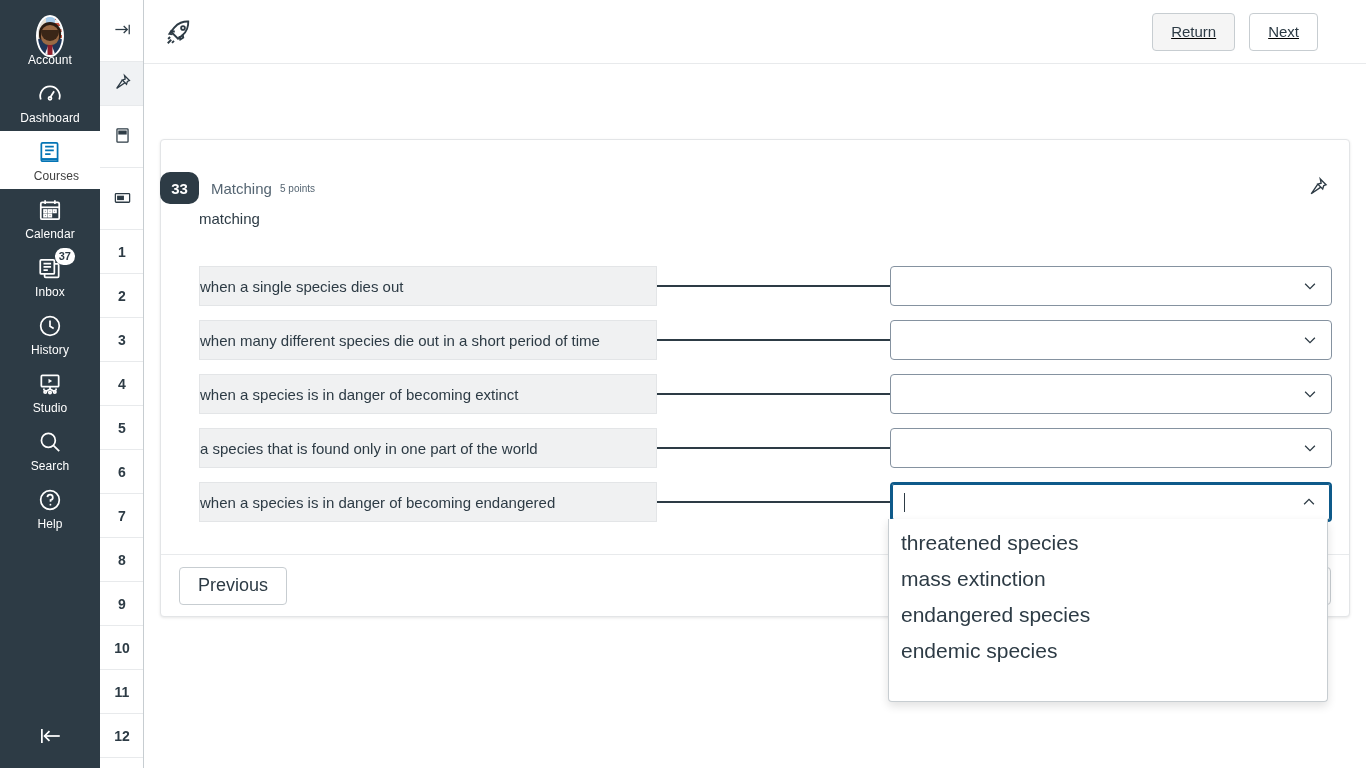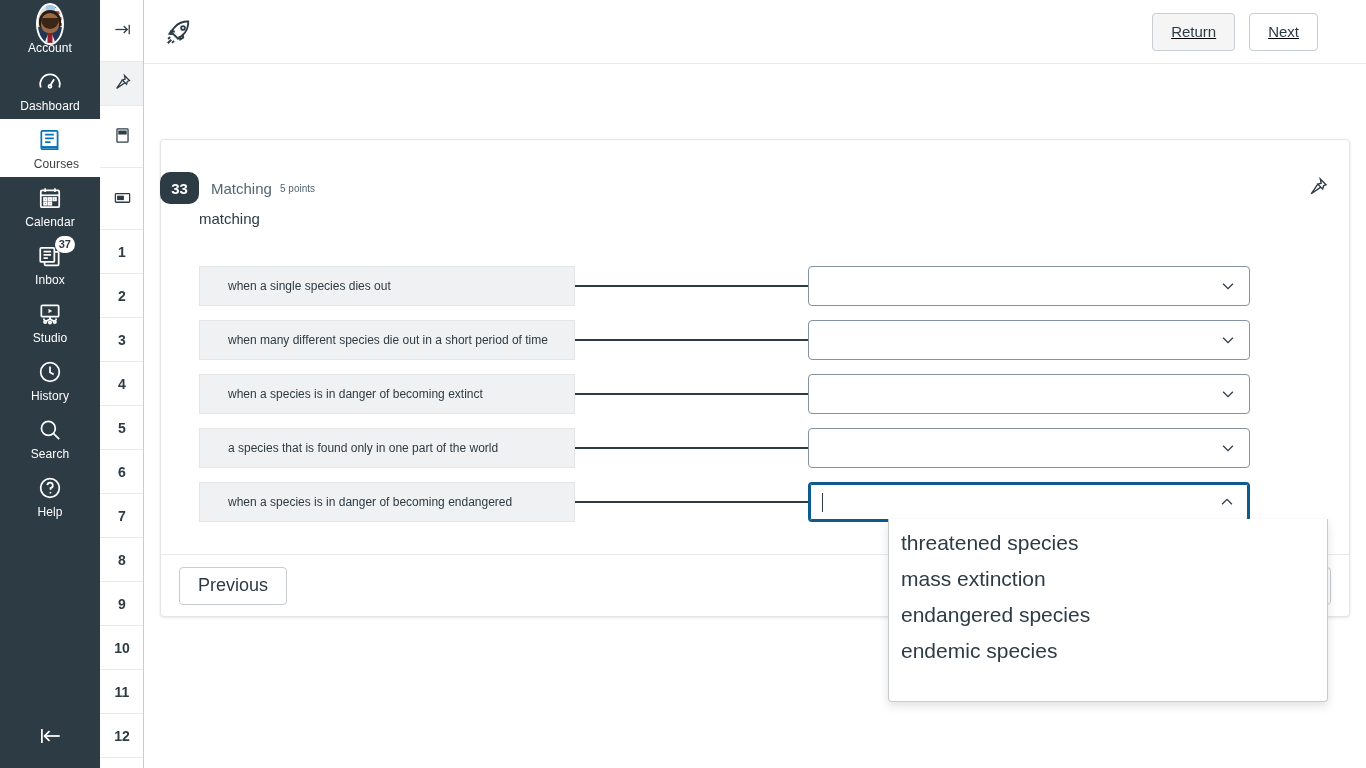--- a/index.html
+++ b/index.html
@@ -151,25 +151,25 @@
     font-size: 15px; color: #2D3B45;
   }
 
   
   #match-rows { position: absolute; left: 38px; top: 126px; width: 1134px; }
   .match-row {
     position: relative; height: 40px; margin-bottom: 14px;
     display: flex; align-items: center;
   }
   .m-left {
-    width: 376px; height: 40px;
+    width: 458px; height: 40px;
     background: #F0F1F2; border: 1px solid #E3E5E7;
     display: flex; align-items: center;
-    padding: 0 28px;
-    font-size: 12px; color: #2D3B45;
+    padding: 0 0;
+    font-size: 15px; color: #2D3B45;
     white-space: nowrap; overflow: hidden;
   }
   .m-line { width: 233px; height: 2px; background: #2D3B45; }
   .m-select {
     width: 442px; height: 40px;
     border: 1px solid #8592A0; border-radius: 4px;
     background: #ffffff;
     display: flex; align-items: center;
     padding: 0 12px;
     font-size: 15px; color: #2D3B45;
@@ -225,21 +225,21 @@
     padding: 0 12px;
     font-size: 21px; color: #2D3B45;
     cursor: pointer;
   }
 </style>
 </head>
 <body>
 
 <nav id="global-nav">
 
-  <a class="gnav-item" style="padding-top:10px;">
+  <a class="gnav-item" style="padding-top:22px;">
     <span class="gnav-ico">
       <span id="avatar">
         <span class="av-bg-l"></span>
           <span class="av-bg-r"></span>
         <span class="av-body"></span>
           <span class="av-shirt"></span>
           <span class="av-tie"></span>
         <span class="av-hair"></span>
           <span class="av-face"></span>
           <span class="av-beard"></span>
@@ -294,39 +294,39 @@
           <path d="M7 17.5v2.2a1 1 0 0 0 1 1h11a1 1 0 0 0 1-1V9.2a1 1 0 0 0-1-1h-3"></path>
         </svg>
       <span class="badge-count">37</span>
     </span>
     <span class="gnav-label">Inbox</span>
   </a>
 
   <a class="gnav-item">
     <span class="gnav-ico">
       <svg viewBox="0 0 24 24">
+          <circle cx="12" cy="12" r="8.6"></circle>
+          <path d="M12 7v5.3l3.4 2"></path>
+        </svg>
+    </span>
+    <span class="gnav-label">History</span>
+  </a>
+
+  <a class="gnav-item">
+    <span class="gnav-ico">
+      <svg viewBox="0 0 24 24">
           <rect x="4" y="4" width="16" height="10.5" rx="1"></rect>
           <path d="M10.6 7.2l3.4 2.1-3.4 2.1z" fill="#ffffff" stroke="none"></path>
           <path d="M12 14.5v2.2M12 16.7L8 19M12 16.7l4 2.3M6.4 16.2v1.6M17.6 16.2v1.6"></path>
           <circle cx="7.6" cy="19.3" r="1.1"></circle>
           <circle cx="12" cy="19.8" r="1.1"></circle>
           <circle cx="16.4" cy="19.3" r="1.1"></circle>
         </svg>
     </span>
     <span class="gnav-label">Studio</span>
-  </a>
-
-  <a class="gnav-item">
-    <span class="gnav-ico">
-      <svg viewBox="0 0 24 24">
-          <circle cx="12" cy="12" r="8.6"></circle>
-          <path d="M12 7v5.3l3.4 2"></path>
-        </svg>
-    </span>
-    <span class="gnav-label">History</span>
   </a>
 
   <a class="gnav-item">
     <span class="gnav-ico">
       <svg viewBox="0 0 24 24">
           <circle cx="10.5" cy="10.5" r="6.4"></circle>
           <path d="M15.3 15.3L20.5 20.5"></path>
         </svg>
     </span>
     <span class="gnav-label">Search</span>

